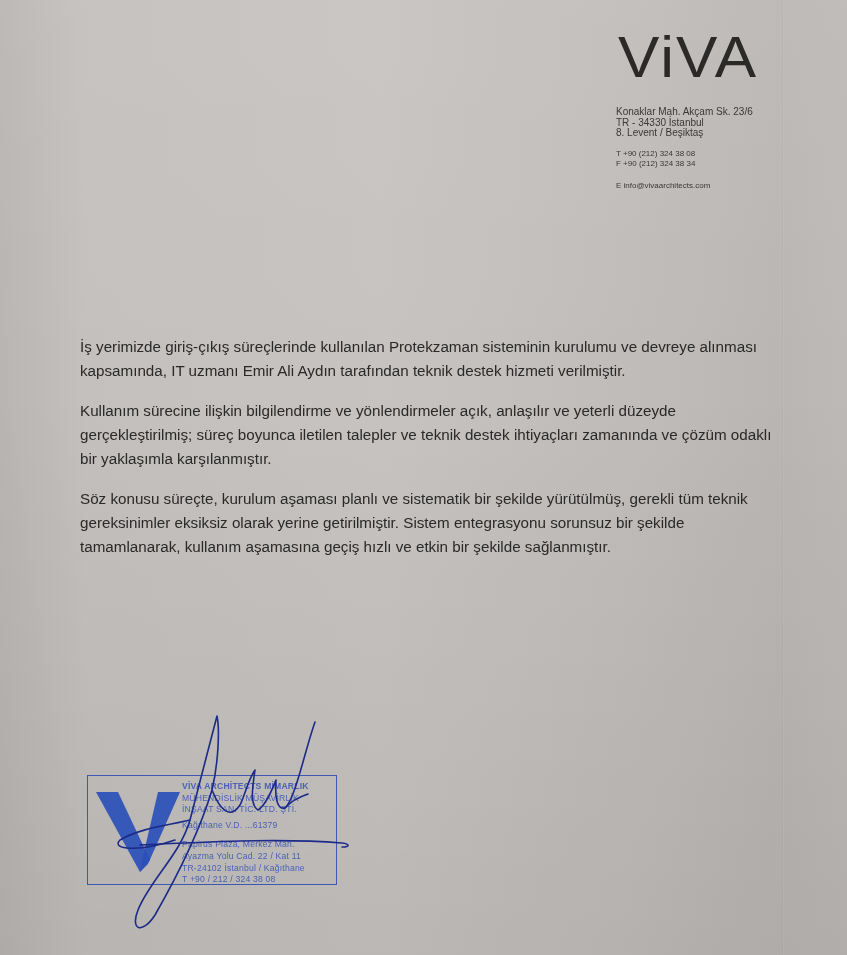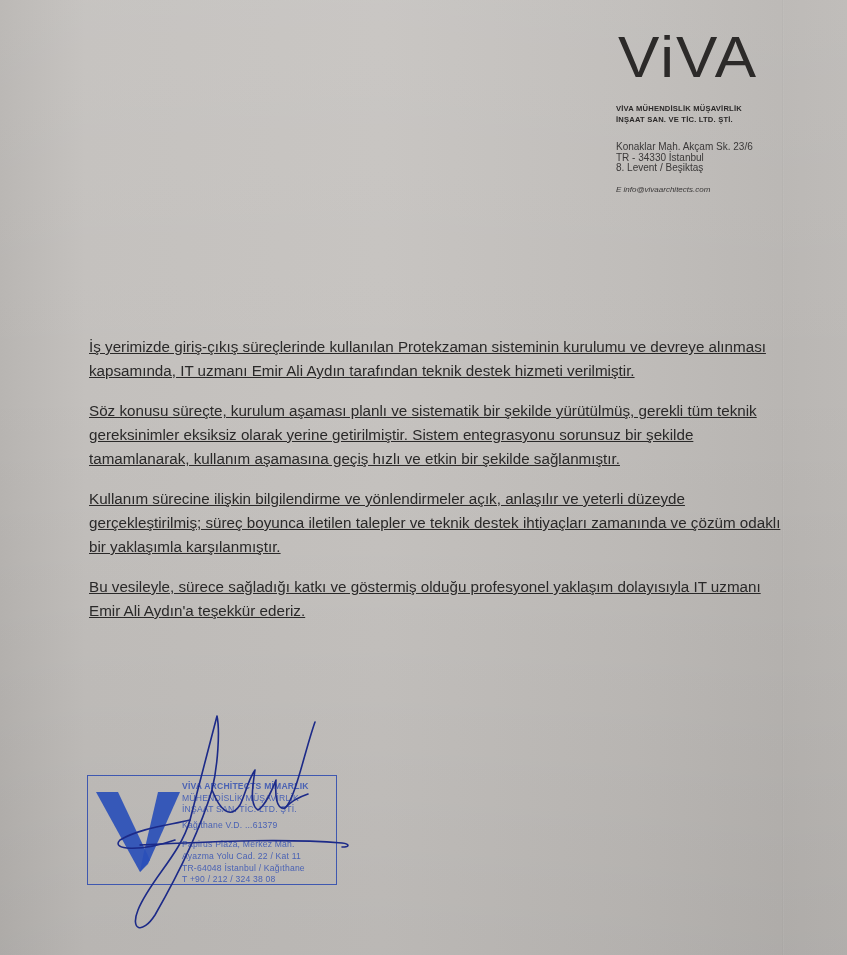--- a/index.html
+++ b/index.html
@@ -8,69 +8,68 @@
       background:linear-gradient(90deg,#b8b5b2 0%,#c3c0bd 10%,#c6c3c0 45%,#bfbcb9 75%,#b9b6b3 92%,#bcb9b6 100%);
       font-family:"Liberation Sans",sans-serif;color:#2b2a2a;
     }
     .shade{position:absolute;inset:0;background:linear-gradient(180deg,rgba(255,255,255,0.06) 0%,rgba(0,0,0,0) 40%,rgba(0,0,0,0.06) 100%);pointer-events:none;}
     .crease{position:absolute;left:782px;top:0;width:2px;height:955px;background:linear-gradient(90deg,rgba(0,0,0,0.04),rgba(255,255,255,0.08));}
     .letterhead{position:absolute;left:616px;top:30px;width:200px;}
     .logo{font-family:"Liberation Sans",sans-serif;font-weight:300;font-size:62px;letter-spacing:2px;color:#2c2a29;line-height:60px;transform:scaleY(0.92);transform-origin:left top;margin-left:2px;}
     .company{margin-top:14px;font-size:7.6px;font-weight:bold;letter-spacing:0.2px;color:#2a2828;line-height:10.5px;}
     .addr{margin-top:17px;font-size:10px;line-height:10.5px;color:#3a3838;}
     .contact{margin-top:10px;font-size:8px;line-height:10.5px;color:#3a3838;}
-    .email{margin-top:11px;font-size:8px;color:#3a3838;font-style:italic;}
-    .body-text{position:absolute;left:89px;top:335px;width:700px;font-size:15.2px;line-height:24px;color:#2a2929;text-decoration:underline;}
+    .email{margin-top:11px;font-size:8px;color:#3a3838;}
+    .body-text{position:absolute;left:80px;top:335px;width:700px;font-size:15.2px;line-height:24px;color:#2a2929;}
     .body-text p{margin:0 0 16px 0;}
     .stamp{position:absolute;left:87px;top:775px;width:250px;height:110px;border:1.5px solid #3f58b0;box-sizing:border-box;}
     .stamp-v{position:absolute;left:0;top:6px;width:100px;height:90px;}
     .stamp-lines{position:absolute;left:94px;top:5px;font-size:8.6px;line-height:11.6px;color:#4a62b4;letter-spacing:0.2px;white-space:nowrap;}
     .stamp-lines .b{font-weight:bold;}
     .signature{position:absolute;left:80px;top:710px;width:300px;height:230px;pointer-events:none;}
   </style>
 </head>
 <body>
 
 <div class="shade"></div>
 <div class="crease"></div>
 
 <div class="letterhead">
   <div class="logo">ViVA</div>
-  <div class="company">
-    <div>VİVA MÜHENDİSLİK MÜŞAVİRLİK</div>
-    <div>İNŞAAT SAN. VE TİC. LTD. ŞTİ.</div>
-  </div>
   <div class="addr">
     <div>Konaklar Mah. Akçam Sk. 23/6</div>
     <div>TR - 34330 İstanbul</div>
     <div>8. Levent / Beşiktaş</div>
+  </div>
+  <div class="contact">
+    <div>T  +90 (212) 324 38 08</div>
+    <div>F  +90 (212) 324 38 34</div>
   </div>
   <div class="email">E  info@vivaarchitects.com</div>
 </div>
 
 <div class="body-text">
   <p>İş yerimizde giriş-çıkış süreçlerinde kullanılan Protekzaman sisteminin kurulumu ve devreye alınması kapsamında, IT uzmanı Emir Ali Aydın tarafından teknik destek hizmeti verilmiştir.</p>
+  <p>Kullanım sürecine ilişkin bilgilendirme ve yönlendirmeler açık, anlaşılır ve yeterli düzeyde gerçekleştirilmiş; süreç boyunca iletilen talepler ve teknik destek ihtiyaçları zamanında ve çözüm odaklı bir yaklaşımla karşılanmıştır.</p>
   <p>Söz konusu süreçte, kurulum aşaması planlı ve sistematik bir şekilde yürütülmüş, gerekli tüm teknik gereksinimler eksiksiz olarak yerine getirilmiştir. Sistem entegrasyonu sorunsuz bir şekilde tamamlanarak, kullanım aşamasına geçiş hızlı ve etkin bir şekilde sağlanmıştır.</p>
-  <p>Kullanım sürecine ilişkin bilgilendirme ve yönlendirmeler açık, anlaşılır ve yeterli düzeyde gerçekleştirilmiş; süreç boyunca iletilen talepler ve teknik destek ihtiyaçları zamanında ve çözüm odaklı bir yaklaşımla karşılanmıştır.</p>
-  <p>Bu vesileyle, sürece sağladığı katkı ve göstermiş olduğu profesyonel yaklaşım dolayısıyla IT uzmanı Emir Ali Aydın'a teşekkür ederiz.</p>
 </div>
 
 <div class="stamp">
   <svg class="stamp-v" viewBox="0 0 100 90">
     <polygon points="8,10 30,10 62,78 52,90" fill="#2a4fb8" opacity="0.92"></polygon>
     <polygon points="70,10 92,10 60,82 52,90 56,70" fill="#2a4fb8" opacity="0.92"></polygon>
   </svg>
   <div class="stamp-lines">
     <div class="b">VİVA ARCHİTECTS MİMARLIK</div>
     <div>MÜHENDİSLİK MÜŞAVİRLİK</div>
     <div>İNŞAAT SAN. TİC. LTD. ŞTİ.</div>
     <div style="margin-top:4px">Kağıthane V.D. ...61379</div>
     <div style="margin-top:8px">Papirus Plaza, Merkez Mah.</div>
     <div>Ayazma Yolu Cad. 22 / Kat 11</div>
-    <div>TR-64048 İstanbul / Kağıthane</div>
+    <div>TR-24102 İstanbul / Kağıthane</div>
     <div>T +90 / 212 / 324 38 08</div>
   </div>
 </div>
 
 <svg class="signature" viewBox="0 0 300 230" fill="none" stroke="#1c2a88" stroke-width="1.6" stroke-linecap="round" stroke-linejoin="round">
   <path d="M137,6 C128,40 118,80 110,110 C100,145 70,170 58,200 C50,220 62,225 75,205 C95,170 120,120 132,80 C138,55 140,20 137,6 Z"></path>
   <path d="M110,110 C90,115 60,118 40,130 C30,140 60,142 95,130"></path>
   <path d="M132,80 C140,100 150,110 160,95 C165,85 168,70 175,60 C172,80 170,95 178,100 C186,95 192,80 196,70 C195,85 196,100 205,98 C215,90 225,40 235,12"></path>
   <path d="M205,98 C212,90 222,86 228,84"></path>
   <path d="M60,135 C120,132 200,128 262,133 C270,134 270,137 262,137"></path>

